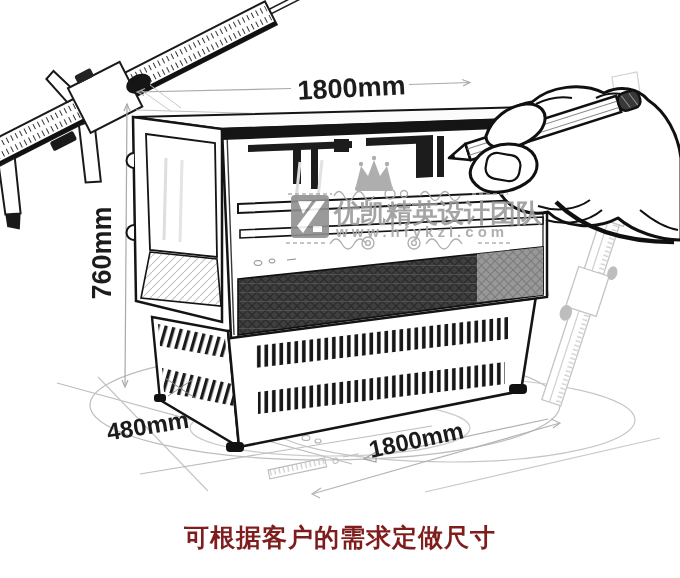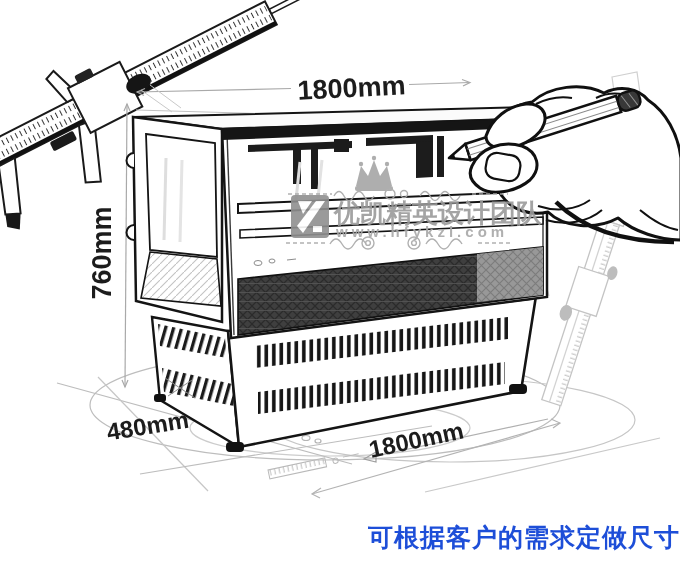--- a/index.html
+++ b/index.html
@@ -1,21 +1,21 @@
 <!DOCTYPE html>
 <html><head>
 <meta charset="utf-8">
 <style>
   html,body{margin:0;padding:0;background:#ffffff;}
   .stage{position:relative;width:680px;height:578px;background:#ffffff;overflow:hidden;
          font-family:"Liberation Sans",sans-serif;}
   .sketch{position:absolute;left:0;top:0;}
   .dim-label{fill:#1c1c1c;font-family:"Liberation Sans",sans-serif;font-weight:600;}
-  .caption{position:absolute;left:0;right:0;top:521px;text-align:right;
-           font-size:25px;font-weight:700;color:#1d4ed8;letter-spacing:1px;
+  .caption{position:absolute;left:0;right:0;top:521px;text-align:center;
+           font-size:25px;font-weight:700;color:#7f1d1d;letter-spacing:1px;
            font-family:"Liberation Sans",sans-serif;}
   .wm-brand{font-family:"Liberation Sans",sans-serif;font-weight:700;}
   .wm-url{font-family:"Liberation Sans",sans-serif;font-weight:700;}
 </style>
 </head>
 <body>
 
 <div class="stage">
 
 <svg class="sketch" width="680" height="578" viewBox="0 0 680 578">

